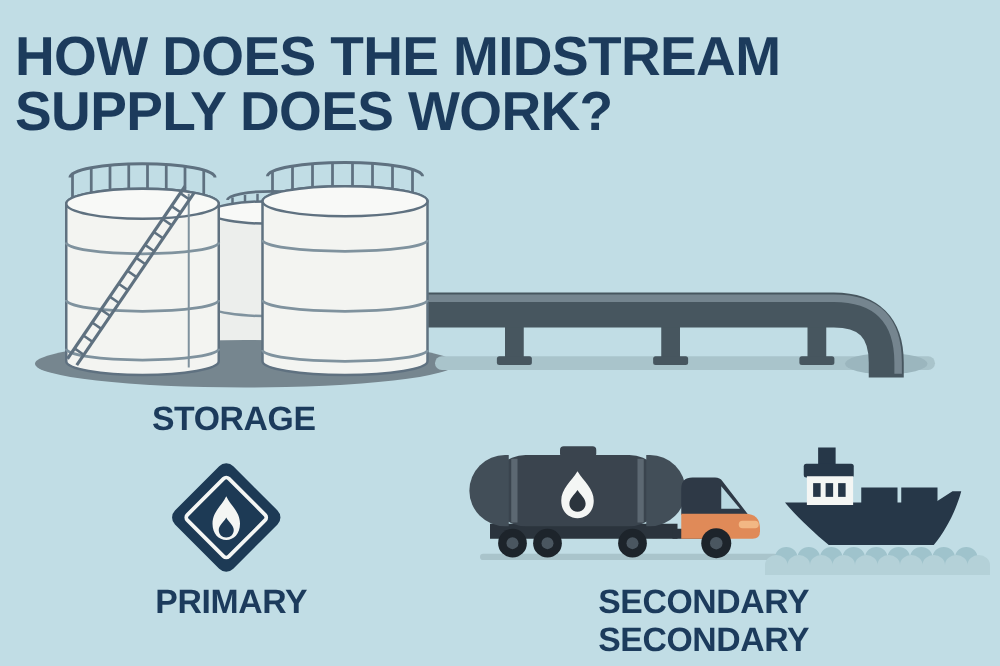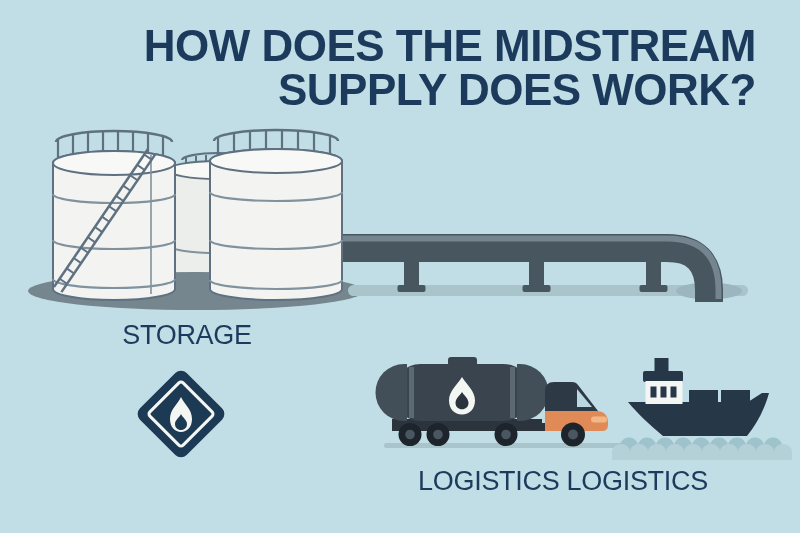--- a/index.html
+++ b/index.html
@@ -1,20 +1,20 @@
 <!DOCTYPE html>
 <html style="--bg: #c1dde5; --navy: #1c3b5c; --tank-white: #f3f4f1; --tank-top: #f8f9f7; --tank-mid: #eceeec; --tank-outline: #5f7180; --tank-band: #7f929e; --shadow: #76868f; --strip: #a9c4cb; --strip-dark: #9bb6be; --pipe: #47565f; --pipe-light: #75858f; --charcoal: #3a444e; --charcoal-cap: #424e58; --charcoal-band: #5c6872; --chassis: #2b343d; --wheel: #1d242b; --hub: #4a5660; --cab-navy: #2e3946; --window-blue: #b9d8e1; --orange: #e08a58; --orange-light: #f2b784; --ship-navy: #263748; --wave: #9fc3cc; --wave-light: #b4d1d8; --white: #f4f6f4; --diamond-navy: #1d3a55;"><head>
 <meta charset="utf-8">
 <style>
   html,body{margin:0;padding:0;}
   .stage{position:relative;width:800px;height:533px;background:var(--bg);overflow:hidden;
          font-family:"Liberation Sans", sans-serif;}
-  .title{position:absolute;top:24px;left:0;width:756px;text-align:right;
+  .title{position:absolute;top:24px;left:12px;width:756px;text-align:left;
          font-weight:bold;font-size:44px;line-height:1.0;letter-spacing:-0.5px;color:var(--navy);}
-  .lbl{position:absolute;text-align:center;font-weight:normal;font-size:27px;line-height:1.15;
+  .lbl{position:absolute;text-align:center;font-weight:bold;font-size:27px;line-height:1.15;
        letter-spacing:-0.3px;color:var(--navy);}
   .lbl-storage{top:320px;left:37px;width:300px;}
   .lbl-primary{top:466px;left:35px;width:300px;}
   .lbl-secondary{top:466px;left:413px;width:300px;}
   svg{position:absolute;top:0;left:0;}
 </style>
 </head>
 <body>
 
 <div class="stage">
@@ -185,17 +185,18 @@
   </svg>
 
   <div class="title">
     <div>HOW DOES THE MIDSTREAM</div>
     <div>SUPPLY DOES WORK?</div>
   </div>
 
   <div class="lbl lbl-storage">STORAGE</div>
 
   <div class="lbl lbl-primary">
+    <div>PRIMARY</div>
   </div>
 
-  <div class="lbl lbl-secondary">LOGISTICS LOGISTICS</div>
+  <div class="lbl lbl-secondary">SECONDARY SECONDARY</div>
 
 </div>
 
 </body></html>

